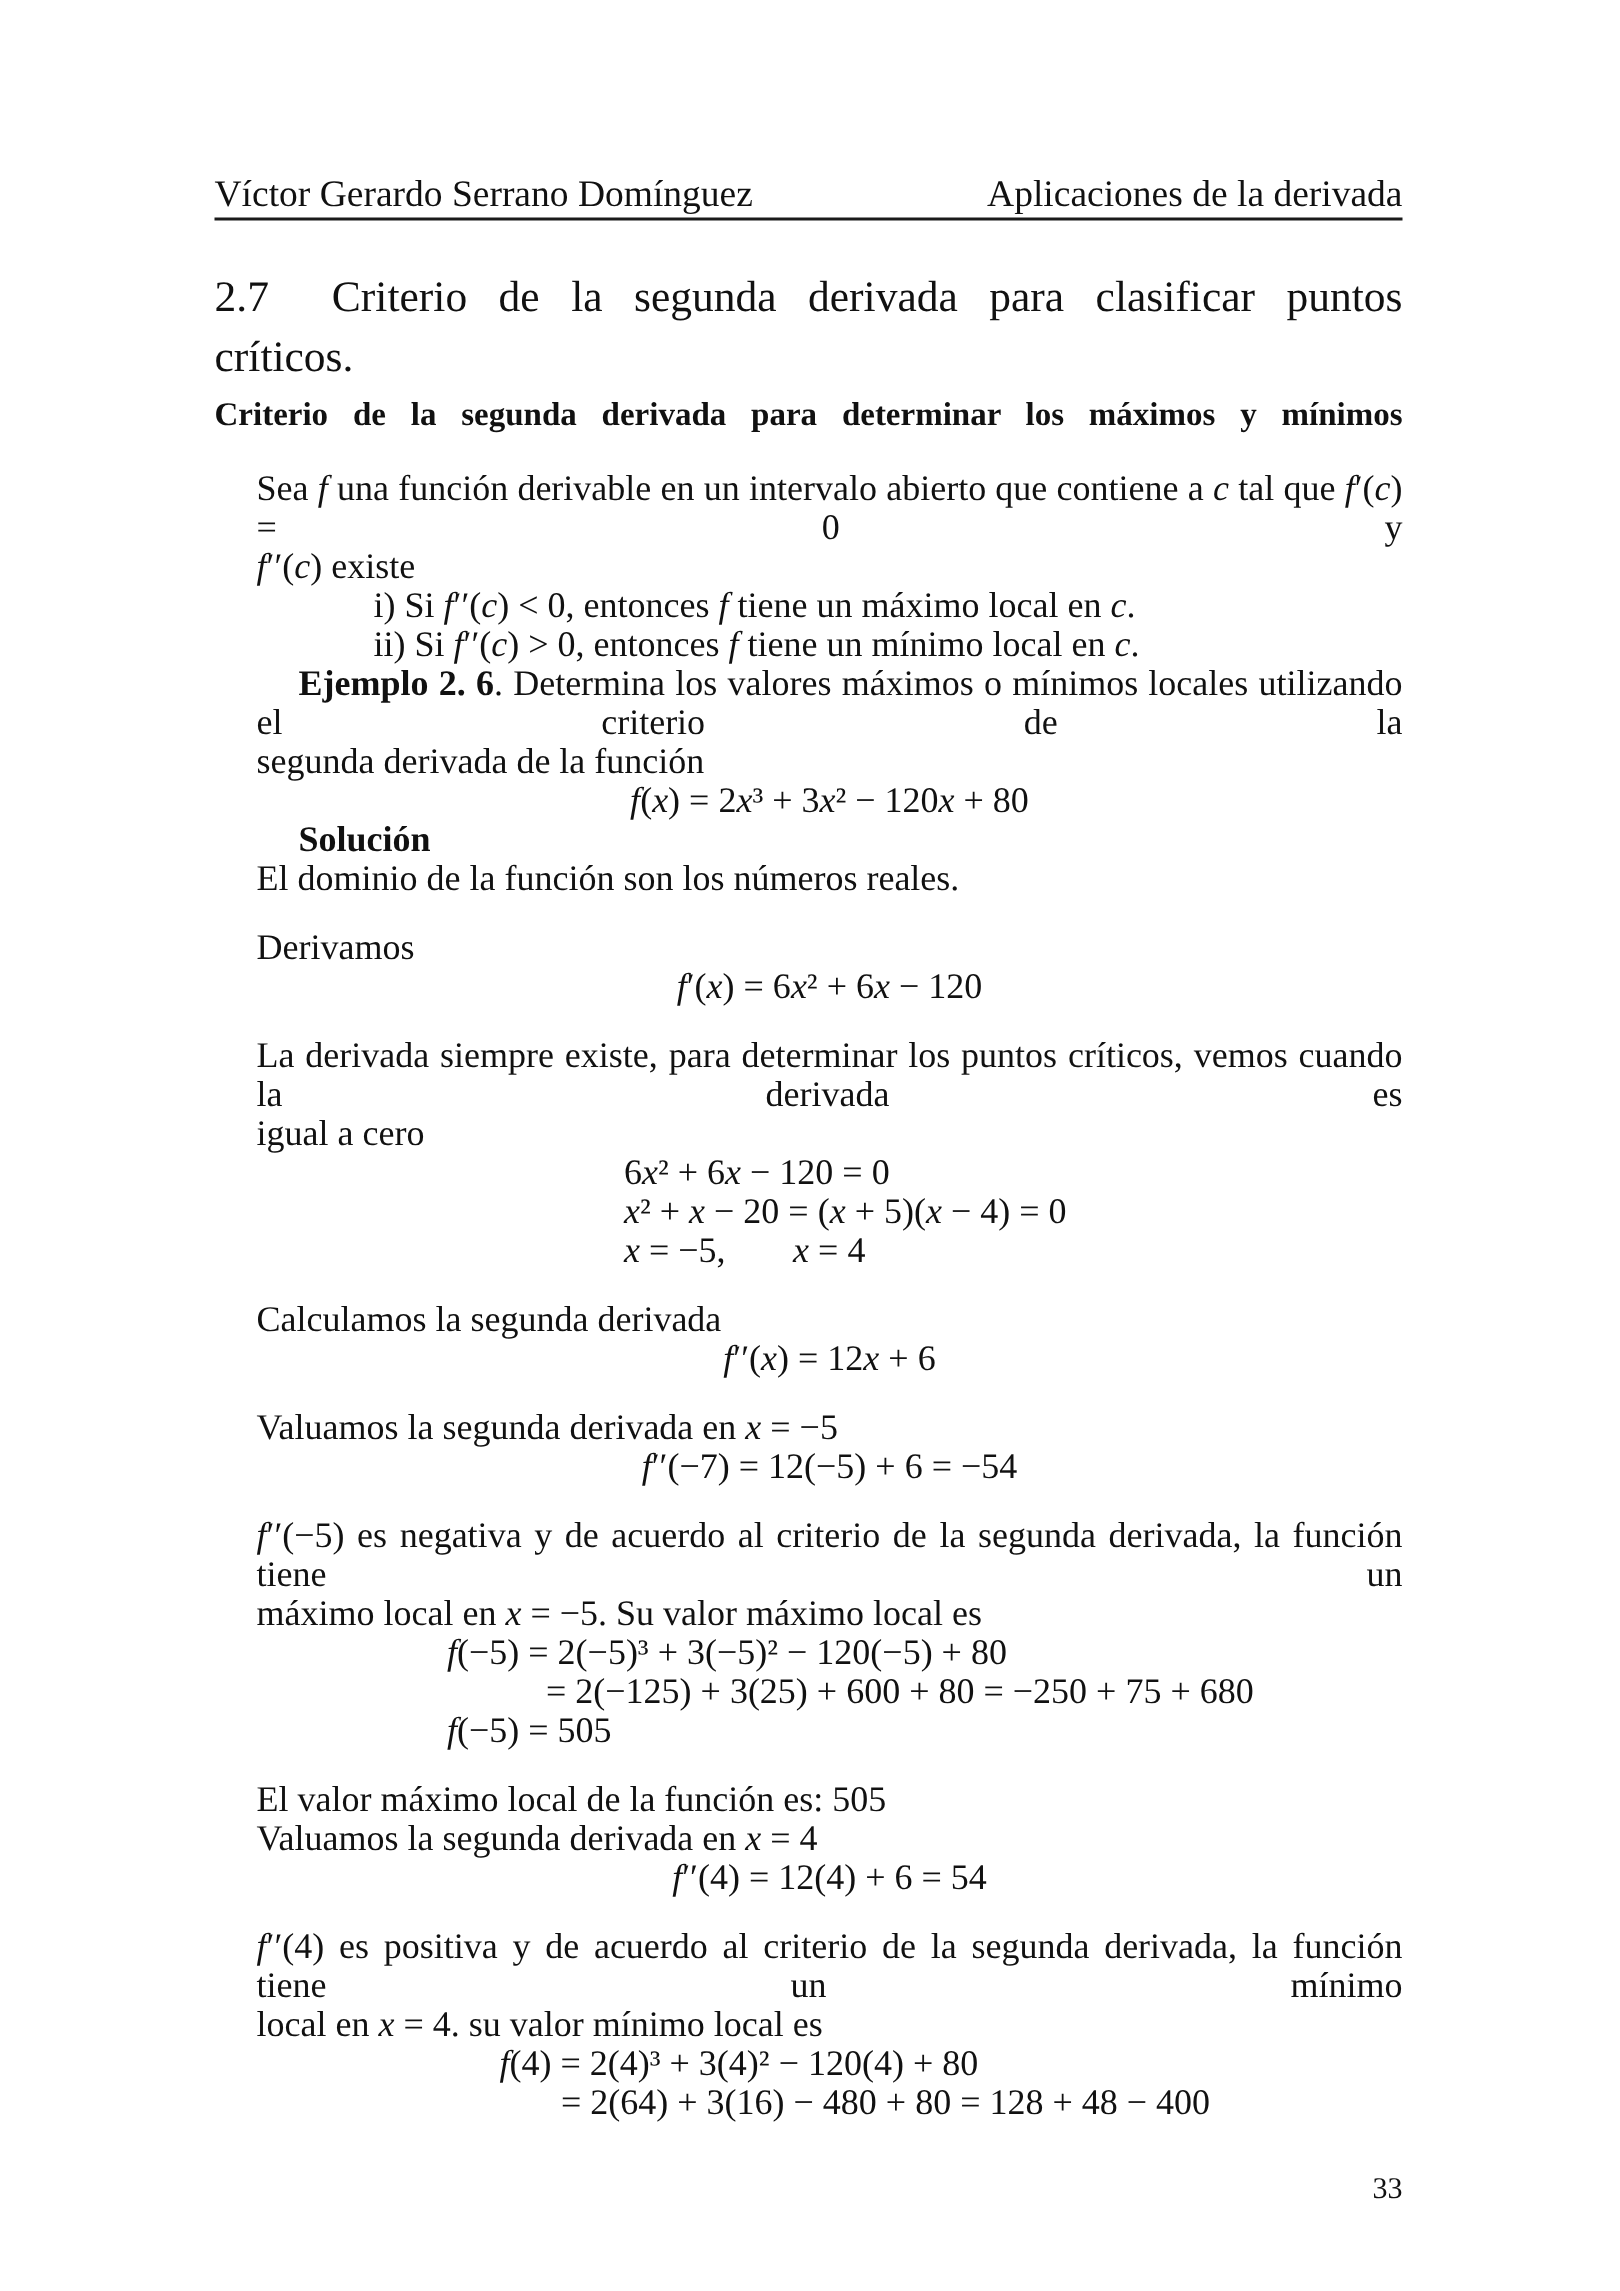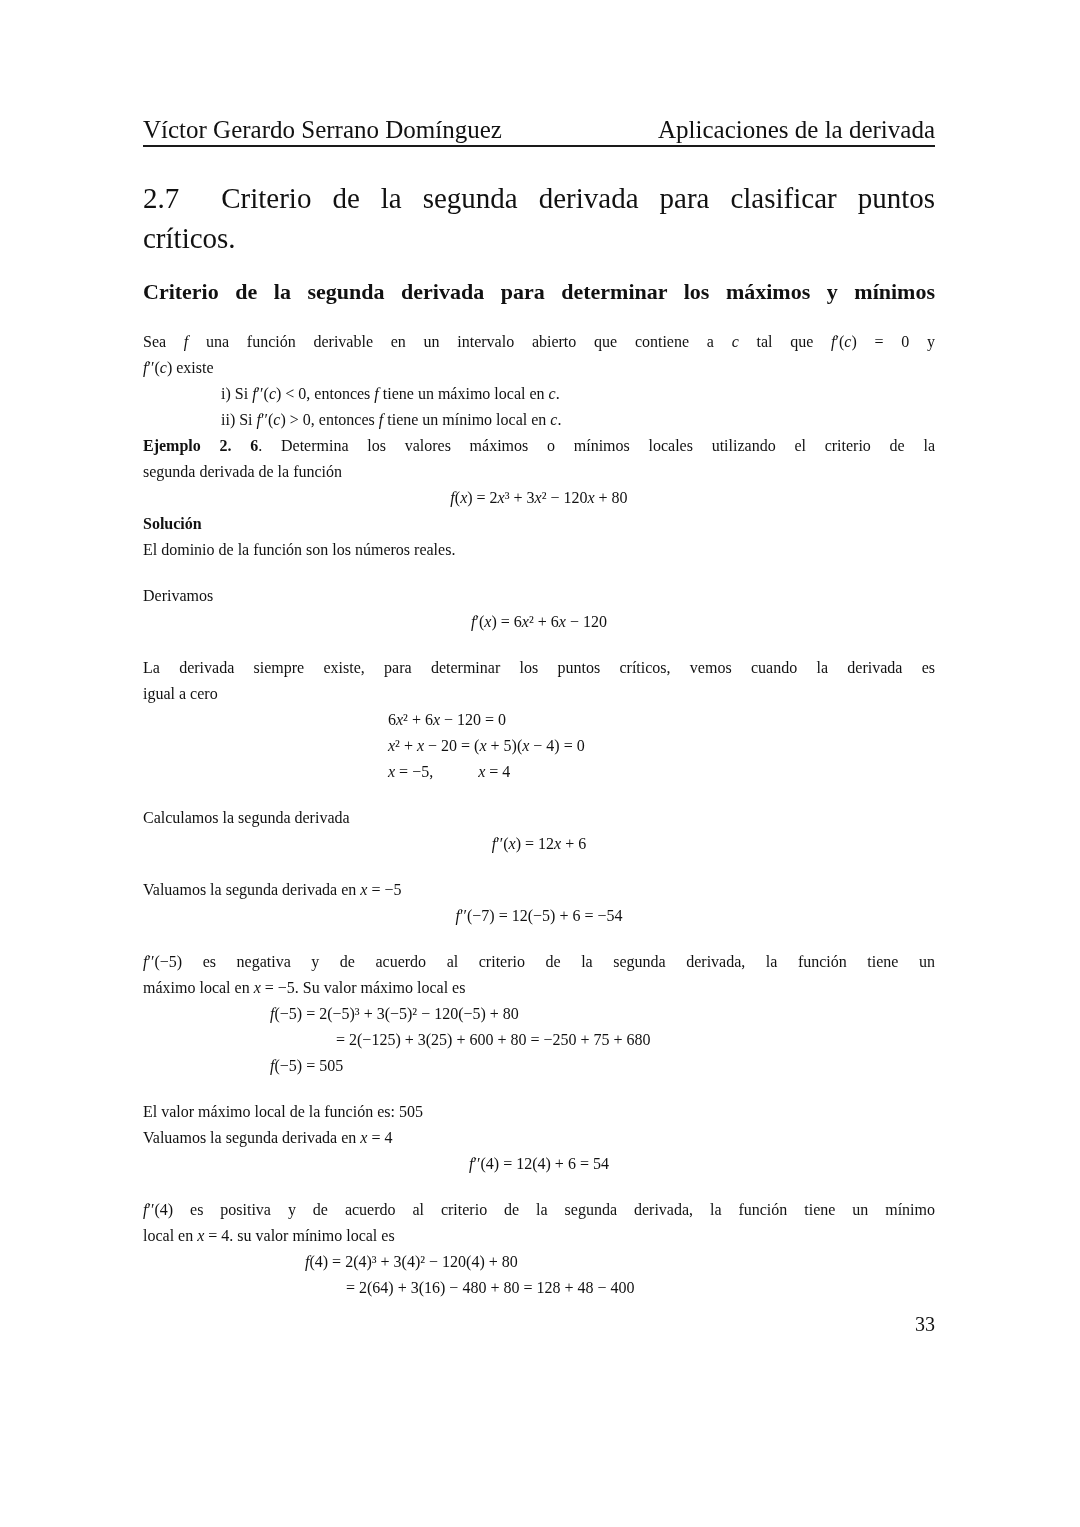--- a/index.html
+++ b/index.html
@@ -24,38 +24,38 @@
     margin-top:118px;
     padding-bottom:4px;
     border-bottom:2px solid #1a1a1a;
     font-size:25px;
     line-height:23px;
   }
   
   .line{white-space:pre-wrap;}
   .t{font-size:29px;line-height:40px;}
   .h{font-size:22px;line-height:31px;font-weight:bold;}
-  .b{font-size:16px;line-height:26px;}
+  .b{font-size:24px;line-height:26px;margin-left:28px;}
   .j{text-align:justify;text-align-last:justify;text-justify:inter-word;}
   .c{text-align:center;}
   .i78{padding-left:78px;}
   .i127{padding-left:127px;}
   .i162{padding-left:162px;}
   .i193{padding-left:193px;}
   .i203{padding-left:203px;}
   .i245{padding-left:245px;}
-  .mt18{margin-top:18px;}
+  .mt18{margin-top:2px;}
   .mt20{margin-top:20px;}
   .mt22{margin-top:22px;}
   .mt44{margin-top:31px;}
   span.i{font-style:italic;}
   span.b{font-weight:bold;}
   span.gap{display:inline-block;width:45px;}
   .pageno{
-    margin-top:11px;
+    margin-top:32px;
     text-align:right;
     font-size:20px;
     line-height:24px;
   }
 </style>
 </head>
 <body>
 
 <div class="page">
   <div class="content">

